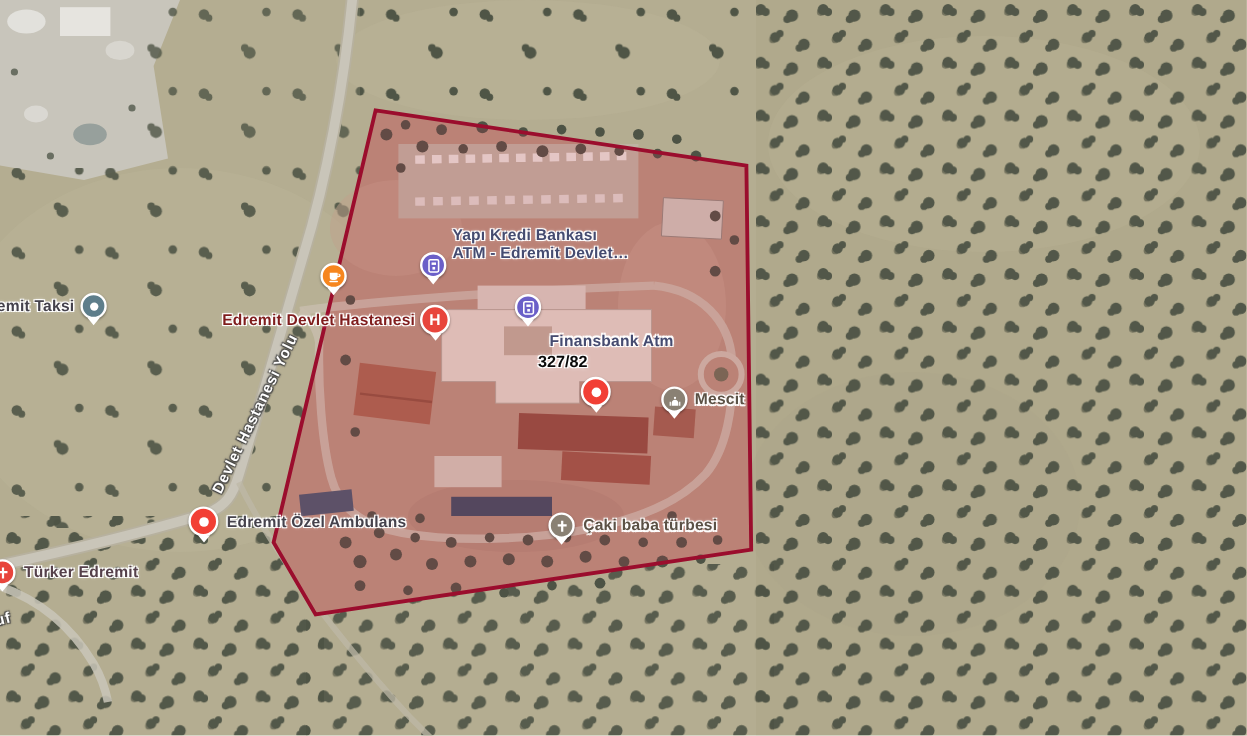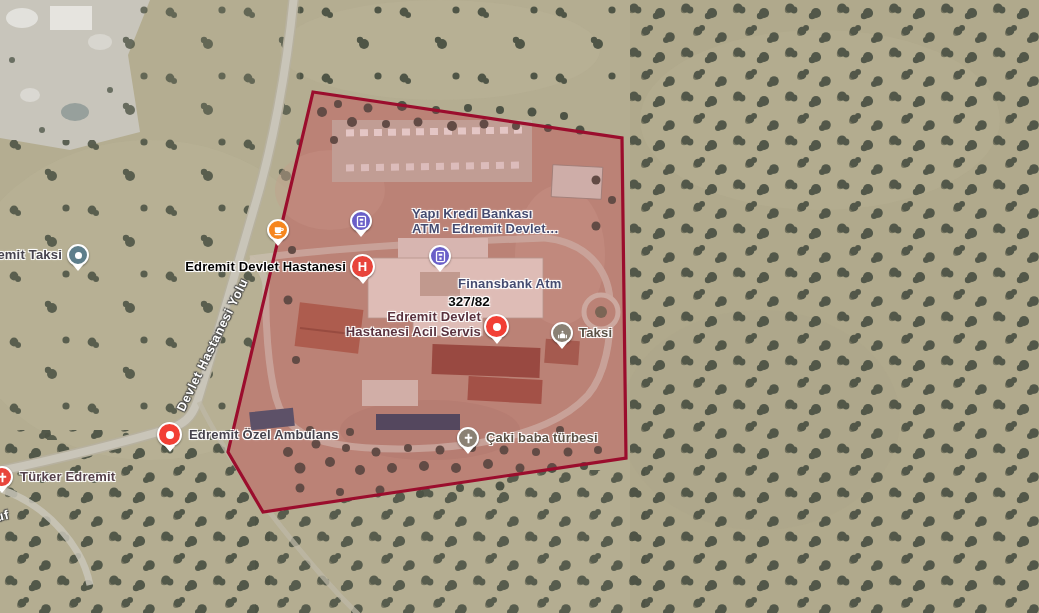--- a/index.html
+++ b/index.html
@@ -35,21 +35,21 @@
   .lbl{
     position:absolute;z-index:25;white-space:nowrap;cursor:pointer;
     font:600 13px/15px "Liberation Sans",sans-serif;letter-spacing:.2px;
     text-shadow:-1px -1px 0 rgba(255,255,255,.95),1px -1px 0 rgba(255,255,255,.95),
                 -1px 1px 0 rgba(255,255,255,.95),1px 1px 0 rgba(255,255,255,.95),
                 0 0 3px #fff;
   }
   .lbl span{display:block;}
   .ta-r{text-align:right;}
   .c-bank{color:#454b70;}
-  .c-hosp{color:#000000;text-align:right;}
+  .c-hosp{color:#7f1d1d;text-align:right;}
   .c-red{color:#5a323e;}
   .c-place{color:#5b5145;}
   .c-generic{color:#45424c;}
   .c-pharm{color:#55404a;}
   .parcel-lbl{
     position:absolute;z-index:26;transform:translateX(-50%);
     font:800 13.5px/15px "Liberation Sans",sans-serif;color:#0a0a0a;white-space:nowrap;
     text-shadow:-1px -1px 0 #fff,1px -1px 0 #fff,-1px 1px 0 #fff,1px 1px 0 #fff,0 0 4px #fff;
     cursor:default;
   }
@@ -231,21 +231,21 @@
     </svg>
   </div>
 
   <div class="pin c-bankpin" style="left:361px;top:221px;">
     <svg width="13" height="13" viewBox="0 0 14 14">
       <rect x="2.7" y="1.5" width="8.6" height="11" rx="1.2" fill="none" stroke="#fff" stroke-width="1.4"></rect>
       <rect x="5" y="4" width="4" height="2.2" fill="#fff"></rect>
       <rect x="5.8" y="8" width="2.4" height="2.4" fill="#fff"></rect>
     </svg>
   </div>
-  <div class="lbl c-bank" style="left:377px;top:206px;margin-left:35px;">
+  <div class="lbl c-bank" style="left:377px;top:188px;">
     <span>Yapı Kredi Bankası</span>
     <span>ATM - Edremit Devlet…</span>
   </div>
 
   <div class="pin lg c-hpin" style="left:363px;top:267px;">
     <span class="hletter">H</span>
   </div>
   <div class="lbl ta-r c-hosp" style="right:693px;top:259px;">Edremit Devlet Hastanesi</div>
 
   <div class="pin c-bankpin" style="left:440px;top:256px;">
@@ -253,32 +253,28 @@
       <rect x="2.7" y="1.5" width="8.6" height="11" rx="1.2" fill="none" stroke="#fff" stroke-width="1.4"></rect>
       <rect x="5" y="4" width="4" height="2.2" fill="#fff"></rect>
       <rect x="5.8" y="8" width="2.4" height="2.4" fill="#fff"></rect>
     </svg>
   </div>
   <div class="lbl c-bank" style="left:458px;top:248px;margin-top:28px;">Finansbank Atm</div>
 
   <div class="pin lg c-searchpin" style="left:497px;top:327px;">
     <span class="dot"></span>
   </div>
-  <div class="lbl ta-r c-red" style="right:558px;top:309px;">
-    <span>Edremit Devlet</span>
-    <span>Hastanesi Acil Servis</span>
-  </div>
 
   <div class="pin c-worshippin" style="left:562px;top:333px;">
     <svg width="13" height="13" viewBox="0 0 14 14">
       <path fill="#fff" d="M2.2 12V8.4h1.1V12zM10.7 12V8.4h1.1V12zM4 12V9.5C4 7.8 5.3 6.6 7 6.6s3 1.2 3 2.9V12z"></path>
       <circle cx="7" cy="5" r="1" fill="#fff"></circle>
     </svg>
   </div>
-  <div class="lbl c-place" style="left:579px;top:325px;">Taksi</div>
+  <div class="lbl c-place" style="left:579px;top:325px;">Mescit</div>
 
   <div class="pin lg c-searchpin" style="left:170px;top:435px;">
     <span class="dot"></span>
   </div>
   <div class="lbl c-generic" style="left:189px;top:427px;">Edremit Özel Ambulans</div>
 
   <div class="pin c-worshippin" style="left:468px;top:438px;">
     <svg width="13" height="13" viewBox="0 0 14 14">
       <path fill="#fff" d="M6 2h2v3.2h3v2H8V12H6V7.2H3v-2h3z"></path>
     </svg>

